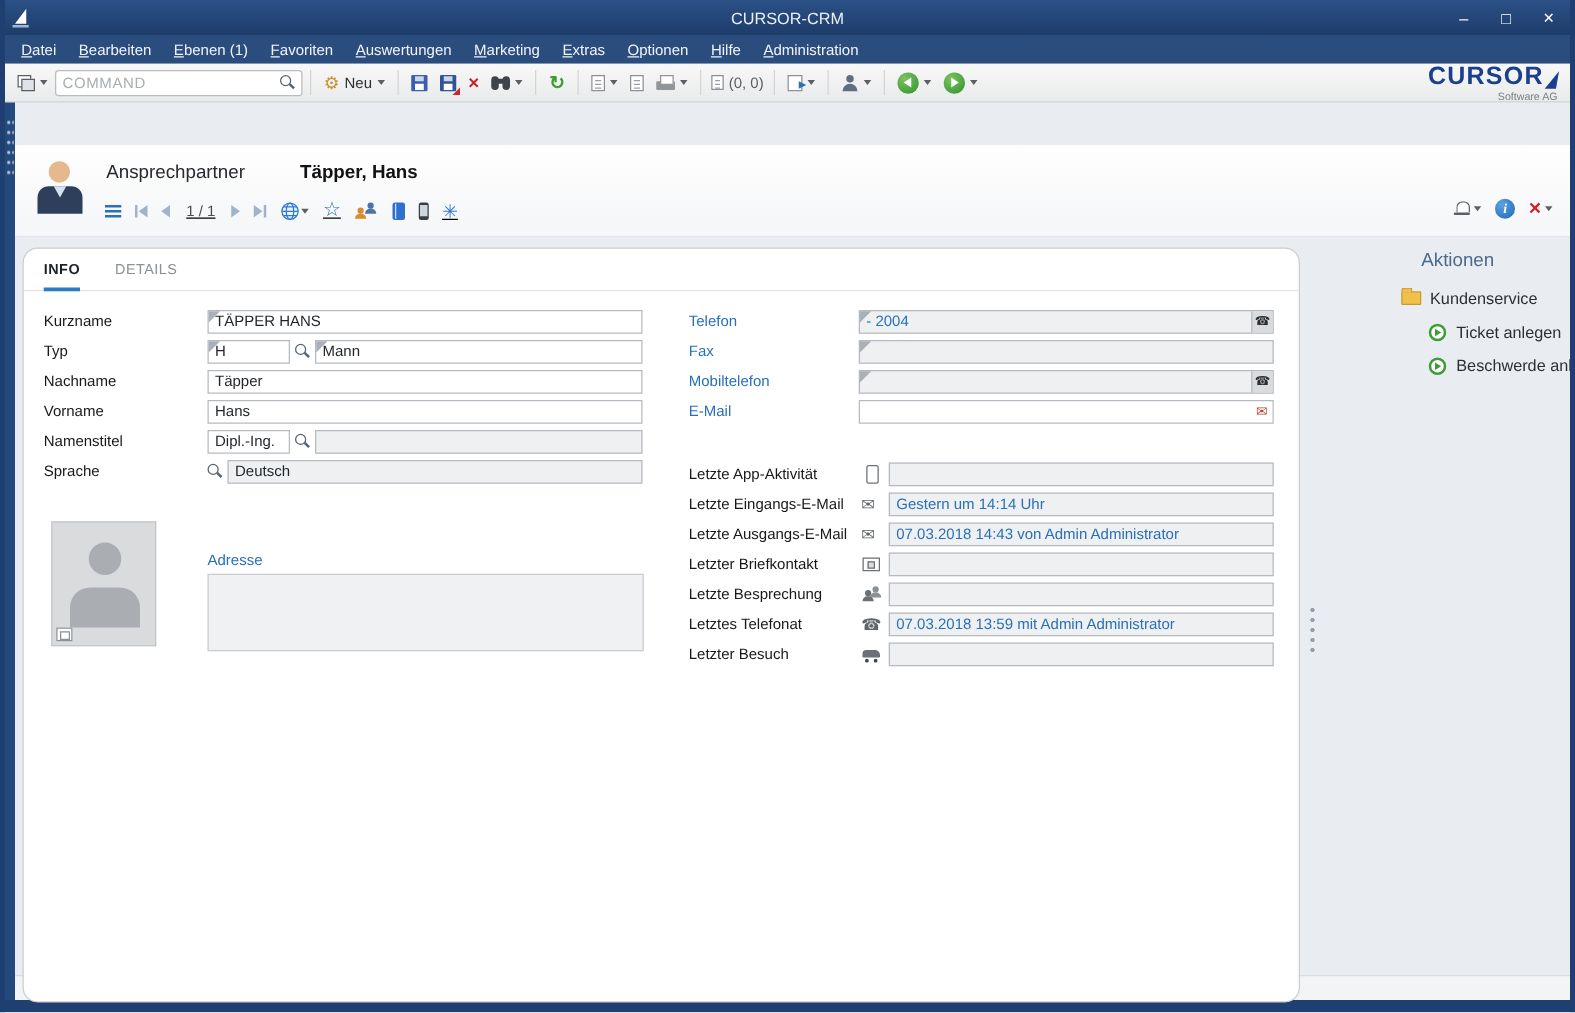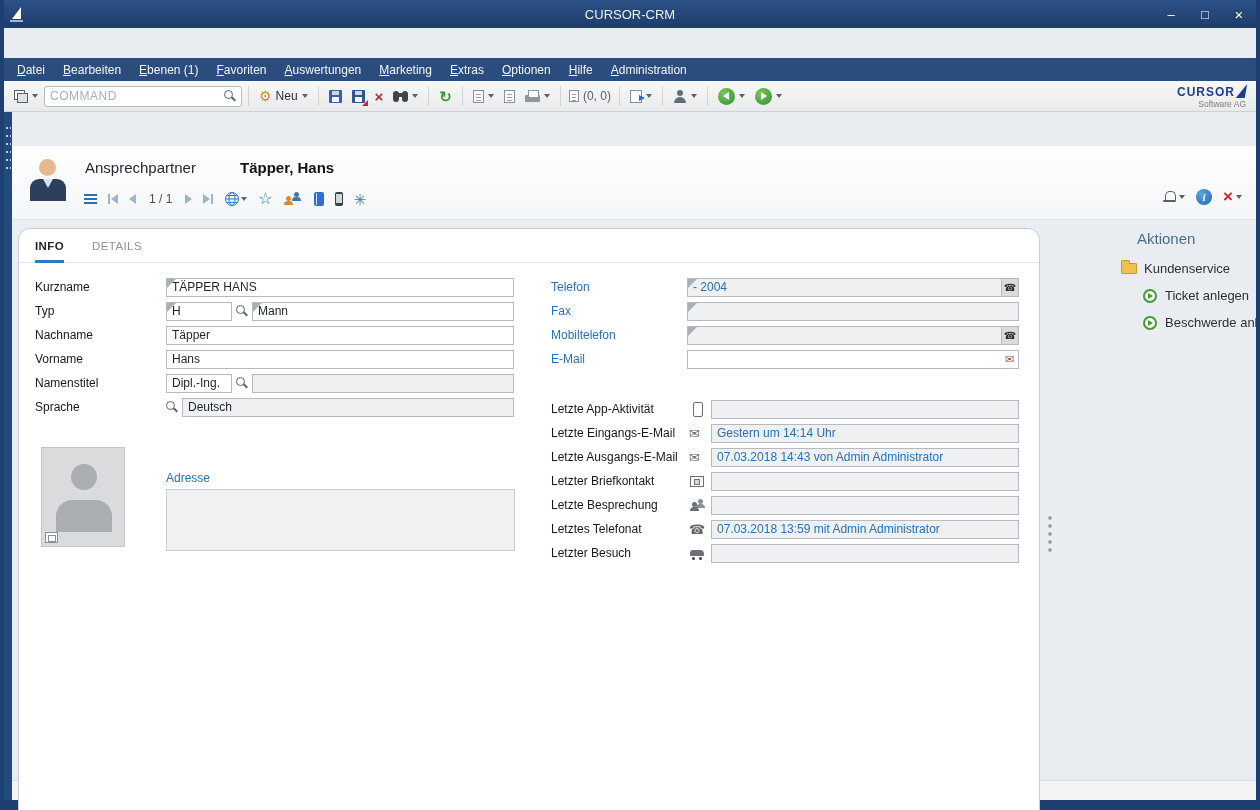--- a/index.html
+++ b/index.html
@@ -14,21 +14,21 @@
   .app-ic::before { content:""; position:absolute; left:4px; top:1px; width:0; height:0;
                     border-left:9px solid transparent; border-bottom:12px solid #fff; }
   .app-ic::after { content:""; position:absolute; left:2px; bottom:0; width:13px; height:2px; background:#9fb6d8; }
   .title-text { position:absolute; left:0; right:0; text-align:center; font-size:13px; color:#e9eff7; }
   .win-controls { margin-left:auto; display:flex; height:100%; position:relative; z-index:2; }
   .win-btn { width:34px; height:100%; display:flex; align-items:center; justify-content:center;
              color:#fff; font-size:13px; }
   .win-btn.close { font-size:15px; }
 
   
-  .menubar { height:23px; flex:none; background:#2b4d7e; display:flex; align-items:center; padding-left:4px;margin-top:30px; }
+  .menubar { height:23px; flex:none; background:#2b4d7e; display:flex; align-items:center; padding-left:4px; }
   .menu-item { display:inline-block; color:#f0f4fa; font-size:12px; padding:3px 9px; }
   .menu-item::first-letter { text-decoration:underline; }
 
   
   .toolbar { height:31px; flex:none; background:linear-gradient(#f8f8f8,#e9eaeb); border-bottom:1px solid #cfd2d5;
              display:flex; align-items:center; padding:0 6px; gap:2px; }
   .tbtn { display:inline-flex; align-items:center; gap:4px; padding:2px 4px; border-radius:2px; }
   .tb-label { font-size:12px; color:#2b2f33; }
   .vsep { width:1px; height:20px; background:#d2d5d8; margin:0 4px; flex:none; }
   .spacer { flex:1; }
@@ -85,21 +85,21 @@
   .ps.s10 { width:10px; height:9px; }
   .ps.s10::before { width:5px; height:5px; left:2.5px; top:0; }
   .ps.s10::after { width:9px; height:4px; left:.5px; }
   .gbtn { width:17px; height:17px; border-radius:50%; background:radial-gradient(circle at 35% 30%, #7cc45e, #2f8f31);
           display:inline-flex; align-items:center; justify-content:center; }
   .wtri { width:0; height:0; display:inline-block; }
   .wtri.l { border-top:4px solid transparent; border-bottom:4px solid transparent; border-right:6px solid #fff; margin-right:1px; }
   .wtri.r { border-top:4px solid transparent; border-bottom:4px solid transparent; border-left:6px solid #fff; margin-left:1px; }
   .brand { margin:0 4px 0 8px; display:flex; flex-direction:column; align-items:flex-end; }
   .brand-top { display:flex; align-items:flex-end; gap:2px; }
-  .brand-name { color:#1b3f8f; font-weight:bold; font-size:12px; letter-spacing:1px; line-height:1; }
+  .brand-name { color:#1b3f8f; font-weight:bold; font-size:20px; letter-spacing:1px; line-height:1; }
   .sail-ic { width:0; height:0; border-left:9px solid transparent; border-bottom:14px solid #1b3f8f;
              transform:skewX(-10deg); }
   .brand-sub { font-size:8.5px; color:#7a8086; margin-top:1px; }
 
   
   .mid { flex:1; display:flex; min-height:0; }
   .left-strip { width:8px; flex:none; background:#24497c; }
   .strip-dots { margin:12px auto 0; width:6px; height:50px;
                 background-image:radial-gradient(circle, #b9c6da 1px, transparent 1.6px); background-size:4px 8px; }
   .content-col { flex:1; min-width:0; display:flex; flex-direction:column;margin-top:34px; }
@@ -107,21 +107,21 @@
   
   .record-header { height:74px; flex:none; position:relative;
                    background:linear-gradient(#fefefe,#f5f6f8); border-bottom:1px solid #e0e3e7; }
   .avatar { position:absolute; left:16px; top:11px; width:40px; height:44px; }
   .av-head { position:absolute; top:2px; left:11px; width:17px; height:17px; border-radius:50%; background:#e6b88e; }
   .av-body { position:absolute; bottom:0; left:2px; width:36px; height:22px; border-radius:9px 9px 0 0; background:#2e3f5c; }
   .av-collar { position:absolute; bottom:13px; left:15px; width:0; height:0;
                border-left:5px solid transparent; border-right:5px solid transparent; border-top:9px solid #d7e3f0; }
   .rh-entity { position:absolute; left:73px; top:13px; font-size:15px; color:#26292d; }
   .rh-title { position:absolute; left:228px; top:13px; font-size:15px; font-weight:bold; color:#101214; }
-  .rh-tools { position:absolute; left:72px; top:42px; height:22px; display:flex; align-items:center; gap:11px; }
+  .rh-tools { position:absolute; left:72px; top:42px; height:22px; display:flex; align-items:center; gap:11px;text-decoration:underline; }
   .hamb { display:inline-flex; flex-direction:column; gap:2px; }
   .hamb i { width:13px; height:2px; background:#2970b8; display:block; }
   .nav-btn { display:inline-flex; align-items:center; gap:1px; }
   .tri-l { width:0; height:0; border-top:5px solid transparent; border-bottom:5px solid transparent; border-right:7px solid #9db4cc; }
   .tri-r { width:0; height:0; border-top:5px solid transparent; border-bottom:5px solid transparent; border-left:7px solid #9db4cc; }
   .nav-bar { width:2px; height:10px; background:#9db4cc; }
   .pager { font-size:12px; color:#4a4f54; margin:0 2px; }
   .star { color:#2970b8; font-size:16px; line-height:1; }
   .hicon { display:inline-block; position:relative; }
   .hicon.photo { width:16px; height:12px; border:1px solid #7d8894; background:#fff; }

